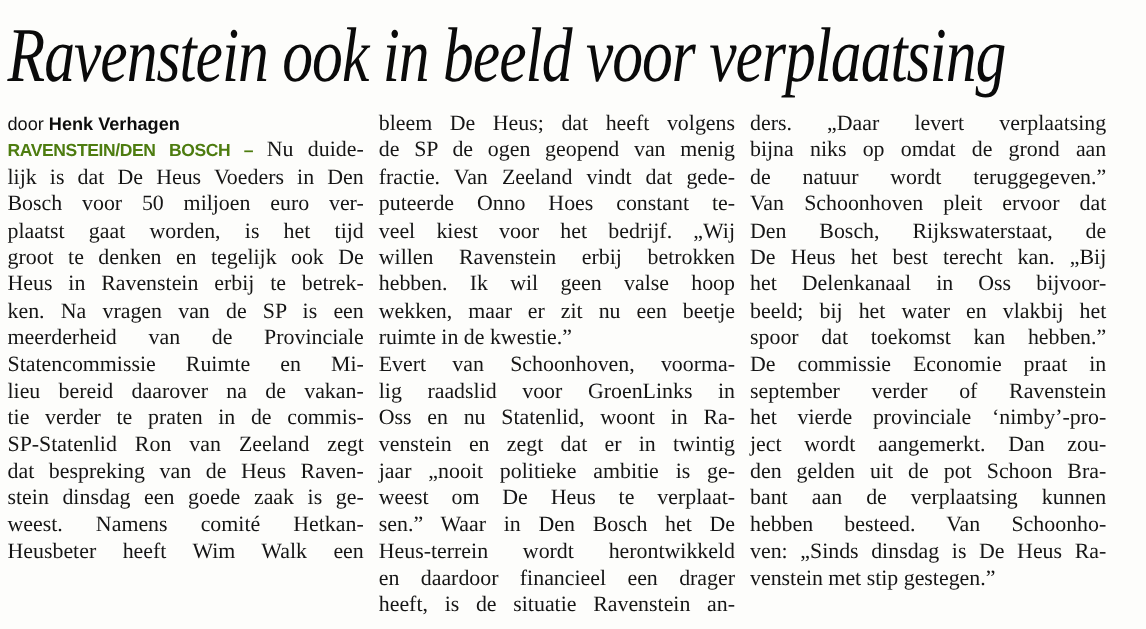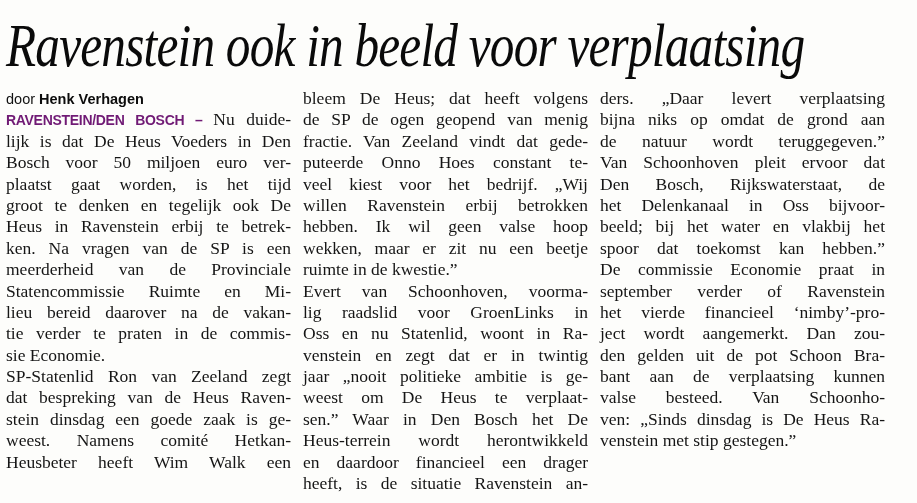--- a/index.html
+++ b/index.html
@@ -52,21 +52,21 @@
     font-family: "Liberation Sans", sans-serif;
     font-size: 14.5px;
     font-weight: 700;
     color: #0c0c0c;
   }
   .dateline {
     font-family: "Liberation Sans", sans-serif;
     font-size: 14px;
     font-weight: 700;
     letter-spacing: -0.3px;
-    color: #701a75;
+    color: #4d7c0f;
   }
 </style>
 </head>
 <body>
 
 <div class="page">
   <h1 class="headline">Ravenstein ook in beeld voor verplaatsing</h1>
   <div class="columns" id="columns">
       <div class="column">
         <div class="line end"><span class="byline-prefix">door </span><span class="byline-author">Henk Verhagen</span></div>
@@ -74,21 +74,20 @@
         <div class="line"><span>lijk is dat De Heus Voeders in Den</span></div>
         <div class="line"><span>Bosch voor 50 miljoen euro ver-</span></div>
         <div class="line"><span>plaatst gaat worden, is het tijd</span></div>
         <div class="line"><span>groot te denken en tegelijk ook De</span></div>
         <div class="line"><span>Heus in Ravenstein erbij te betrek-</span></div>
         <div class="line"><span>ken. Na vragen van de SP is een</span></div>
         <div class="line"><span>meerderheid van de Provinciale</span></div>
         <div class="line"><span>Statencommissie Ruimte en Mi-</span></div>
         <div class="line"><span>lieu bereid daarover na de vakan-</span></div>
         <div class="line"><span>tie verder te praten in de commis-</span></div>
-        <div class="line end"><span>sie Economie.</span></div>
         <div class="line"><span>SP-Statenlid Ron van Zeeland zegt</span></div>
         <div class="line"><span>dat bespreking van de Heus Raven-</span></div>
         <div class="line"><span>stein dinsdag een goede zaak is ge-</span></div>
         <div class="line"><span>weest. Namens comité Hetkan-</span></div>
         <div class="line"><span>Heusbeter heeft Wim Walk een</span></div>
       </div>
       <div class="column">
         <div class="line"><span>bleem De Heus; dat heeft volgens</span></div>
         <div class="line"><span>de SP de ogen geopend van menig</span></div>
         <div class="line"><span>fractie. Van Zeeland vindt dat gede-</span></div>
@@ -108,27 +107,28 @@
         <div class="line"><span>Heus-terrein wordt herontwikkeld</span></div>
         <div class="line"><span>en daardoor financieel een drager</span></div>
         <div class="line"><span>heeft, is de situatie Ravenstein an-</span></div>
       </div>
       <div class="column">
         <div class="line"><span>ders. „Daar levert verplaatsing</span></div>
         <div class="line"><span>bijna niks op omdat de grond aan</span></div>
         <div class="line"><span>de natuur wordt teruggegeven.”</span></div>
         <div class="line"><span>Van Schoonhoven pleit ervoor dat</span></div>
         <div class="line"><span>Den Bosch, Rijkswaterstaat, de</span></div>
+        <div class="line"><span>De Heus het best terecht kan. „Bij</span></div>
         <div class="line"><span>het Delenkanaal in Oss bijvoor-</span></div>
         <div class="line"><span>beeld; bij het water en vlakbij het</span></div>
         <div class="line"><span>spoor dat toekomst kan hebben.”</span></div>
         <div class="line"><span>De commissie Economie praat in</span></div>
         <div class="line"><span>september verder of Ravenstein</span></div>
-        <div class="line"><span>het vierde financieel ‘nimby’-pro-</span></div>
+        <div class="line"><span>het vierde provinciale ‘nimby’-pro-</span></div>
         <div class="line"><span>ject wordt aangemerkt. Dan zou-</span></div>
         <div class="line"><span>den gelden uit de pot Schoon Bra-</span></div>
         <div class="line"><span>bant aan de verplaatsing kunnen</span></div>
-        <div class="line"><span>valse besteed. Van Schoonho-</span></div>
+        <div class="line"><span>hebben besteed. Van Schoonho-</span></div>
         <div class="line"><span>ven: „Sinds dinsdag is De Heus Ra-</span></div>
         <div class="line end"><span>venstein met stip gestegen.”</span></div>
       </div>
     </div>
 </div>
 
 </body></html>

